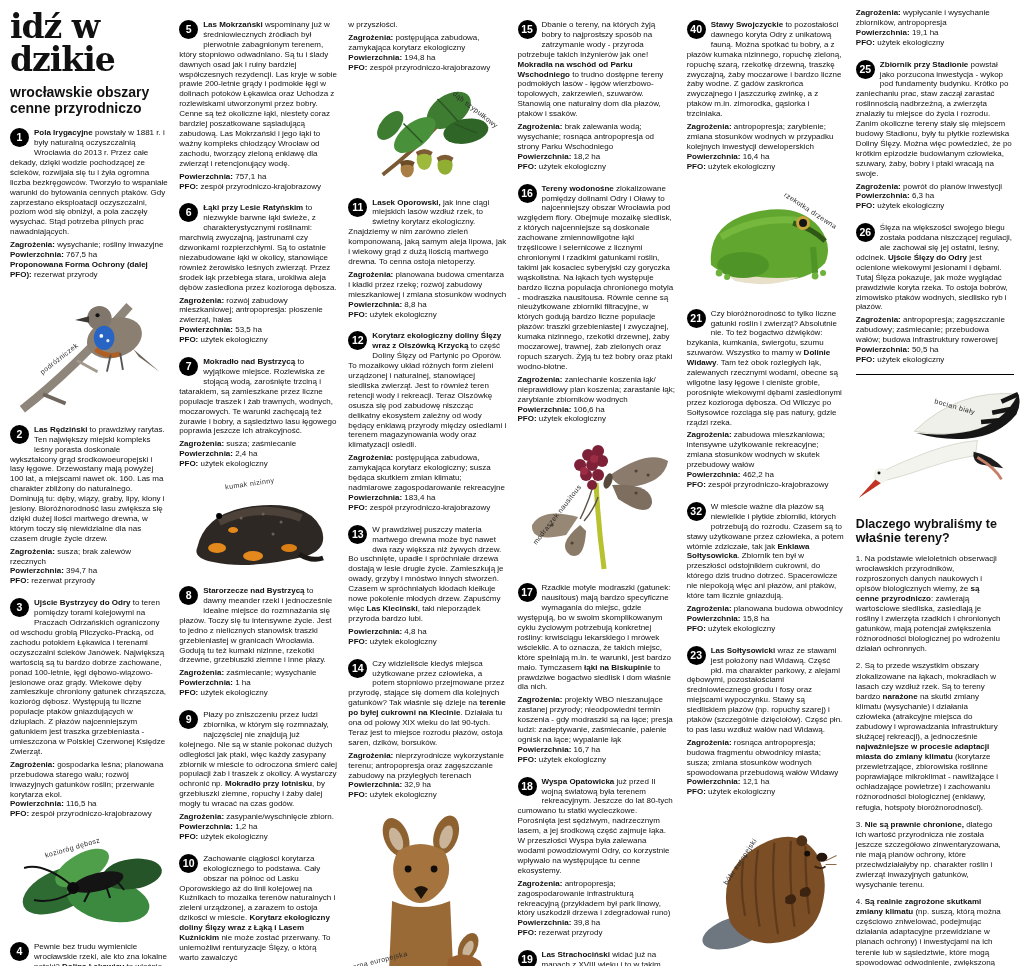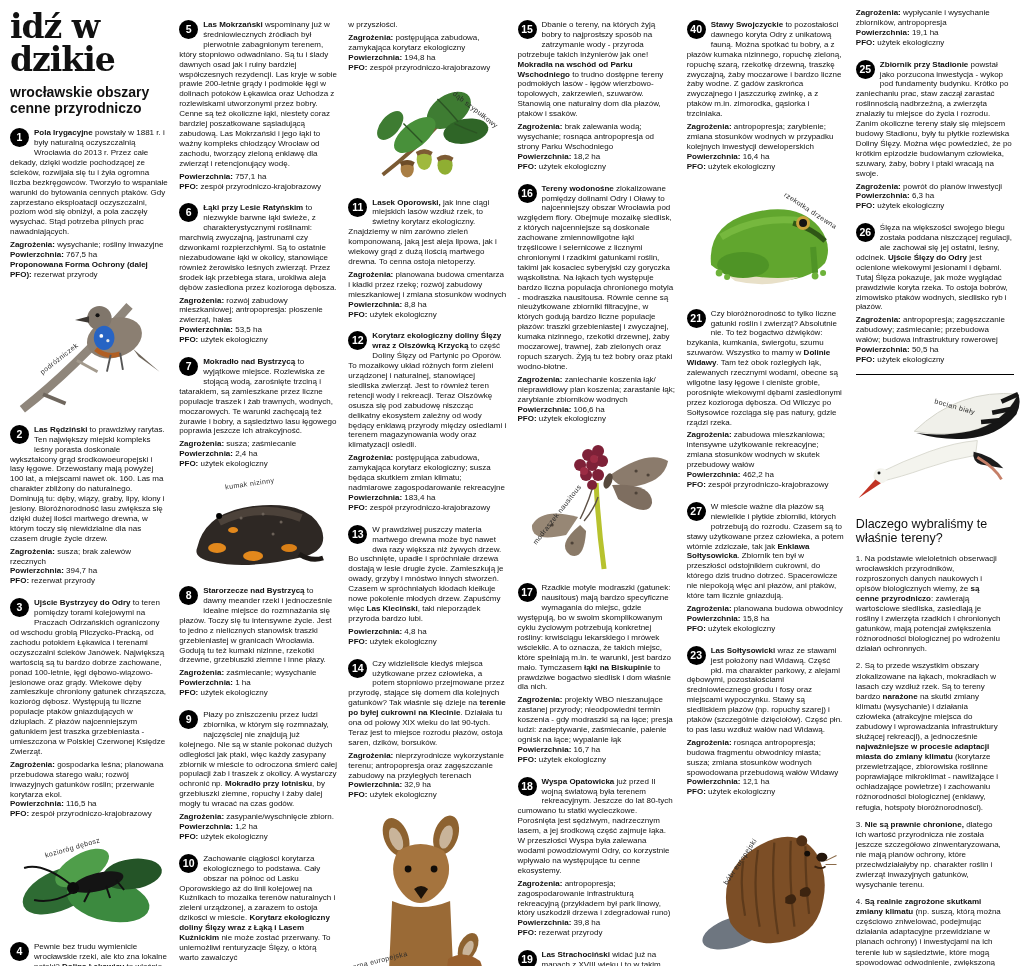--- a/index.html
+++ b/index.html
@@ -16,21 +16,21 @@
   .item{margin:0 0 9px 0;font-size:8px;line-height:1.24;}
   .badge{float:left;width:19px;height:19px;border-radius:50%;background:#000;color:#fff;
          display:flex;align-items:center;justify-content:center;font-weight:bold;font-size:10.5px;
          margin:0 5px 2px 0;}
   .body{margin:12px 0 3px 0;}
   .meta{margin:0;line-height:1.24;}
   .meta b{font-weight:bold;}
   b{font-weight:bold;}
   hr.divider{border:none;border-top:1.6px solid #000;margin:6px 0 8px 0;}
   
-  .why-title{font-size:12.5px;font-weight:normal;line-height:1.15;margin:4px 0 8px 0;}
+  .why-title{font-size:12.5px;font-weight:bold;line-height:1.15;margin:4px 0 8px 0;}
   .why-para{font-size:8px;line-height:1.26;margin:0 12px 7px 0;}
   
   .fig{position:relative;margin:3px 0 6px 0;}
   .fig svg{display:block;width:100%;height:100%;}
   .species{position:absolute;font-size:7px;color:#2a2a2a;white-space:nowrap;letter-spacing:.4px;}
   .fig-bird{height:124px;}      .fig-bird .species{left:26px;top:66px;transform:rotate(-38deg);}
   .fig-beetle{height:102px;}    .fig-beetle .species{left:34px;top:16px;transform:rotate(-16deg);}
   .fig-toad{height:96px;}       .fig-toad .species{left:46px;top:2px;transform:rotate(-8deg);}
   .fig-oak{height:104px;}       .fig-oak .species{right:4px;top:24px;transform:rotate(38deg);}
   .fig-deer{height:228px;}      .fig-deer .species{left:0px;top:148px;transform:rotate(-14deg);}
@@ -186,21 +186,21 @@
             <path d="M63 74 q9 -6 18 0 l-2 4 q-7 -4 -14 0 Z" fill="#7d5b34"></path>
     <ellipse cx="94" cy="88" rx="8" ry="10" fill="#8fae32"></ellipse>
             <path d="M85 80 q9 -6 18 0 l-2 4 q-7 -4 -14 0 Z" fill="#7d5b34"></path>
     <ellipse cx="54" cy="92" rx="7" ry="9" fill="#a97e44"></ellipse>
             <path d="M46 85 q8 -5 16 0 l-2 4 q-6 -3 -12 0 Z" fill="#6d4c28"></path>
   </svg>
           <span class="species">dąb szypułkowy</span>
         </figure>
         <article class="item">
           <span class="badge">11</span>
-          <p class="body"><b>Lasek Oporowski,</b><span> jak inne ciągi miejskich lasów wzdłuż rzek, to świetny korytarz ekologiczny. Znajdziemy w nim zarówno zieleń komponowaną, jaką jest aleja lipowa, jak i wiekowy grąd z dużą ilością martwego drewna. To cenna ostoja nietoperzy.</span></p>
+          <p class="body"><b>Lasek Oporowski,</b><span> jak inne ciągi miejskich lasów wzdłuż rzek, to świetny korytarz ekologiczny. Znajdziemy w nim zarówno zieleń komponowaną, jaką samym aleja lipowa, jak i wiekowy grąd z dużą ilością martwego drewna. To cenna ostoja nietoperzy.</span></p>
           <div class="meta"><b>Zagrożenia:</b><span> planowana budowa cmentarza i kładki przez rzekę; rozwój zabudowy mieszkaniowej i zmiana stosunków wodnych</span></div>
           <div class="meta"><b>Powierzchnia:</b><span> 8,8 ha</span></div>
           <div class="meta"><b>PFO:</b><span> użytek ekologiczny</span></div>
         </article>
         <article class="item">
           <span class="badge">12</span>
           <p class="body"><b>Korytarz ekologiczny doliny Ślęzy wraz z Olszówką Krzycką</b><span> to część Doliny Ślęzy od Partynic po Oporów. To mozaikowy układ różnych form zieleni urządzonej i naturalnej, stanowiącej siedliska zwierząt. Jest to również teren retencji wody i rekreacji. Teraz Olszówkę osusza się pod zabudowę niszcząc delikatny ekosystem zależny od wody będący enklawą przyrody między osiedlami i terenem magazynowania wody oraz klimatyzacji osiedli.</span></p>
           <div class="meta"><b>Zagrożenia:</b><span> postępująca zabudowa, zamykająca korytarz ekologiczny; susza będąca skutkiem zmian klimatu; nadmiarowe zagospodarowanie rekreacyjne</span></div>
           <div class="meta"><b>Powierzchnia:</b><span> 183,4 ha</span></div>
           <div class="meta"><b>PFO:</b><span> zespół przyrodniczo-krajobrazowy</span></div>
@@ -340,21 +340,21 @@
           <span class="species">rzekotka drzewna</span>
         </figure>
         <article class="item">
           <span class="badge">21</span>
           <p class="body"><span>Czy bioróżnorodność to tylko liczne gatunki roślin i zwierząt? Absolutnie nie. To też bogactwo dźwięków: bzykania, kumkania, świergotu, szumu szuwarów. Wszystko to mamy w </span><b>Dolinie Widawy</b><span>. Tam też obok rozległych łąk, zalewanych rzecznymi wodami, obecne są wilgotne lasy łęgowe i cieniste groble, porośnięte wiekowymi dębami zasiedlonymi przez kozioroga dębosza. Od Wilczyc po Sołtysowice rozciąga się pas natury, gdzie rządzi rzeka.</span></p>
           <div class="meta"><b>Zagrożenia:</b><span> zabudowa mieszkaniowa; intensywne użytkowanie rekreacyjne; zmiana stosunków wodnych w skutek przebudowy wałów</span></div>
           <div class="meta"><b>Powierzchnia:</b><span> 462,2 ha</span></div>
           <div class="meta"><b>PFO:</b><span> zespół przyrodniczo-krajobrazowy</span></div>
         </article>
         <article class="item">
-          <span class="badge">27</span>
+          <span class="badge">32</span>
           <p class="body"><span>W mieście ważne dla płazów są niewielkie i płytkie zbiorniki, których potrzebują do rozrodu. Czasem są to stawy użytkowane przez człowieka, a potem wtórnie zdziczałe, tak jak </span><b>Enklawa Sołtysowicka</b><span>. Zbiornik ten był w przeszłości odstojnikiem cukrowni, do którego dziś trudno dotrzeć. Spacerowicze nie niepokoją więc ani płazów, ani ptaków, które tam licznie gniazdują.</span></p>
           <div class="meta"><b>Zagrożenia:</b><span> planowana budowa obwodnicy</span></div>
           <div class="meta"><b>Powierzchnia:</b><span> 15,8 ha</span></div>
           <div class="meta"><b>PFO:</b><span> użytek ekologiczny</span></div>
         </article>
         <article class="item">
           <span class="badge">23</span>
           <p class="body"><b>Las Sołtysowicki</b><span> wraz ze stawami jest położony nad Widawą. Część płd. ma charakter parkowy, z alejami dębowymi, pozostałościami średniowiecznego grodu i fosy oraz miejscami wypoczynku. Stawy są siedliskiem płazów (np. ropuchy szarej) i ptaków (szczególnie dzięciołów). Część płn. to pas lasu wzdłuż wałów nad Widawą.</span></p>
           <div class="meta"><b>Zagrożenia:</b><span> rosnąca antropopresja; budowa fragmentu obwodnicy miasta; susza; zmiana stosunków wodnych spowodowana przebudową wałów Widawy</span></div>
           <div class="meta"><b>Powierzchnia:</b><span> 12,1 ha</span></div>

